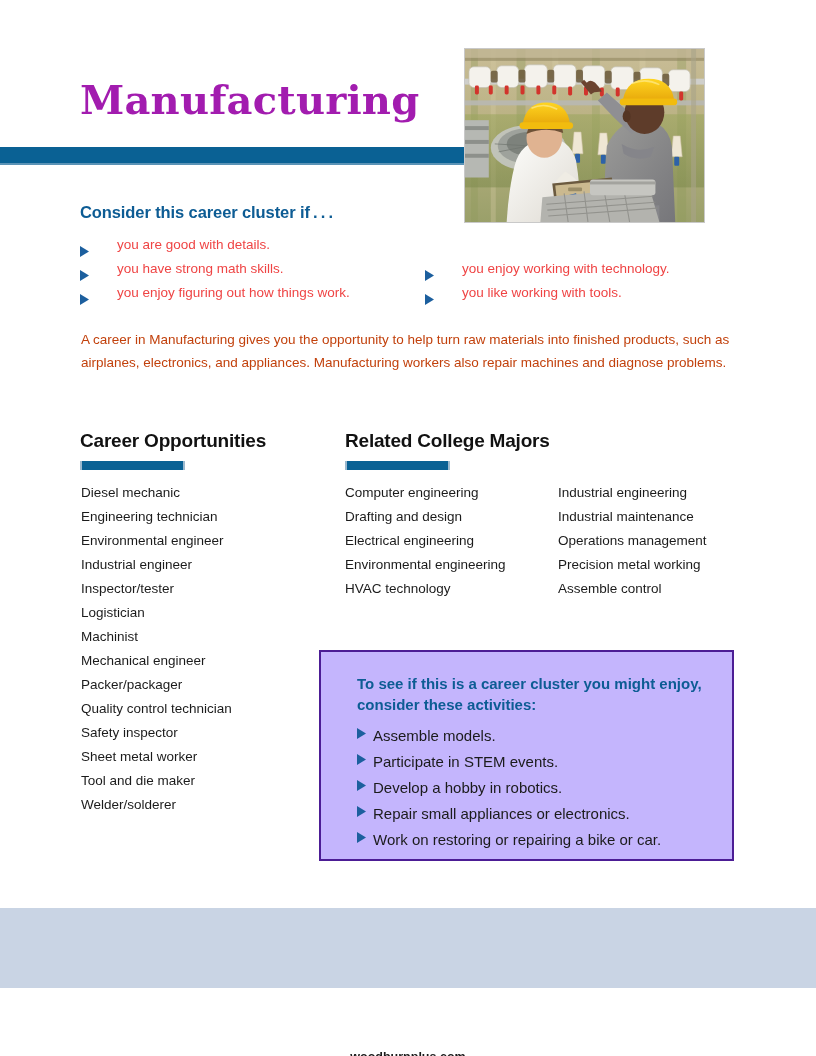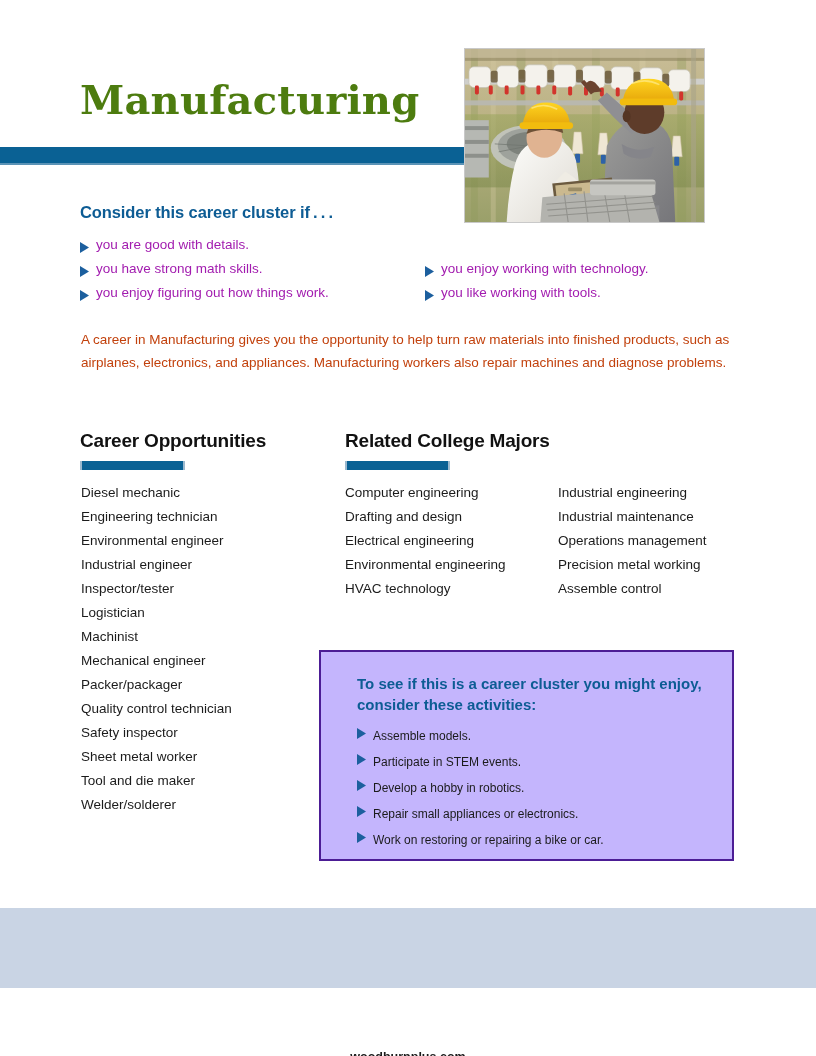--- a/index.html
+++ b/index.html
@@ -20,21 +20,21 @@
   }
 
   
   .title {
     position: absolute;
     left: 80px;
     top: 78px;
     font-family: "DejaVu Serif", serif;
     font-size: 40px;
     font-weight: 700;
-    color: #4d7c0f;
+    color: #a21caf;
     letter-spacing: 0.2px;
     line-height: 1.1;
   }
 
   .header-bar {
     position: absolute;
     left: 0;
     top: 147px;
     width: 464px;
     height: 16px;
@@ -81,24 +81,25 @@
   }
   .consider-col {
     position: absolute;
     top: 0;
   }
   .consider-col.left  { left: 0px;   width: 340px; }
   .consider-col.right { left: 345px; width: 320px; }
 
   .bullet-row {
     display: flex;
-    align-items: center;
+    align-items: flex-end;
     height: 24px;
     font-size: 13.5px;
-    color: #a21caf;
+    color: #ef4444;
+    gap: 21px;
   }
   .tri {
     flex: 0 0 auto;
     width: 16px;
     margin-top: 4px;
     line-height: 1;
   }
   .tri svg { display: block; }
   .bullet-text { line-height: 24px; }
 
@@ -174,21 +175,21 @@
   .act-list {
     position: absolute;
     left: 36px;
     top: 71px;
     width: 365px;
   }
   .act-row {
     display: flex;
     align-items: flex-start;
     height: 26px;
-    font-size: 12px;
+    font-size: 15px;
     color: #1b1b1b;
   }
   .act-row .tri { margin-top: 5px; }
   .act-row .bullet-text { line-height: 26px; }
 
   
   .rate-band {
     position: absolute;
     left: 0;
     top: 908px;

